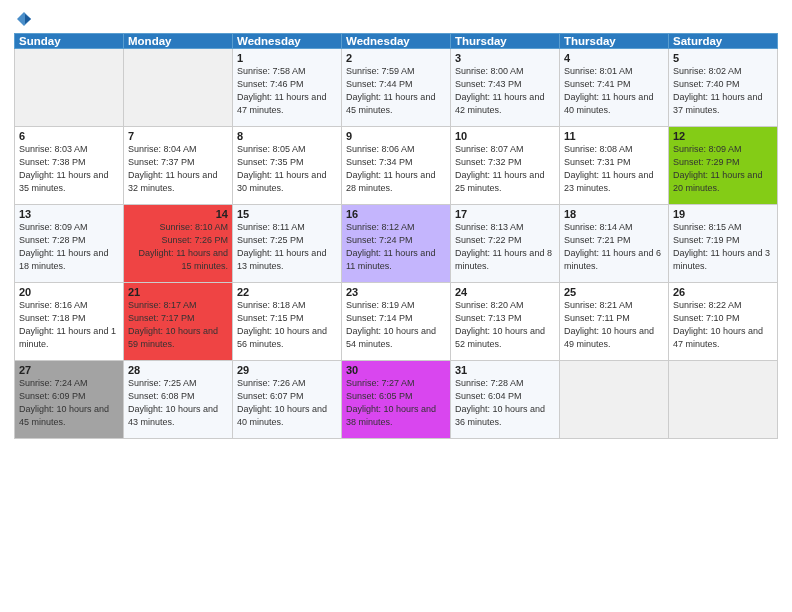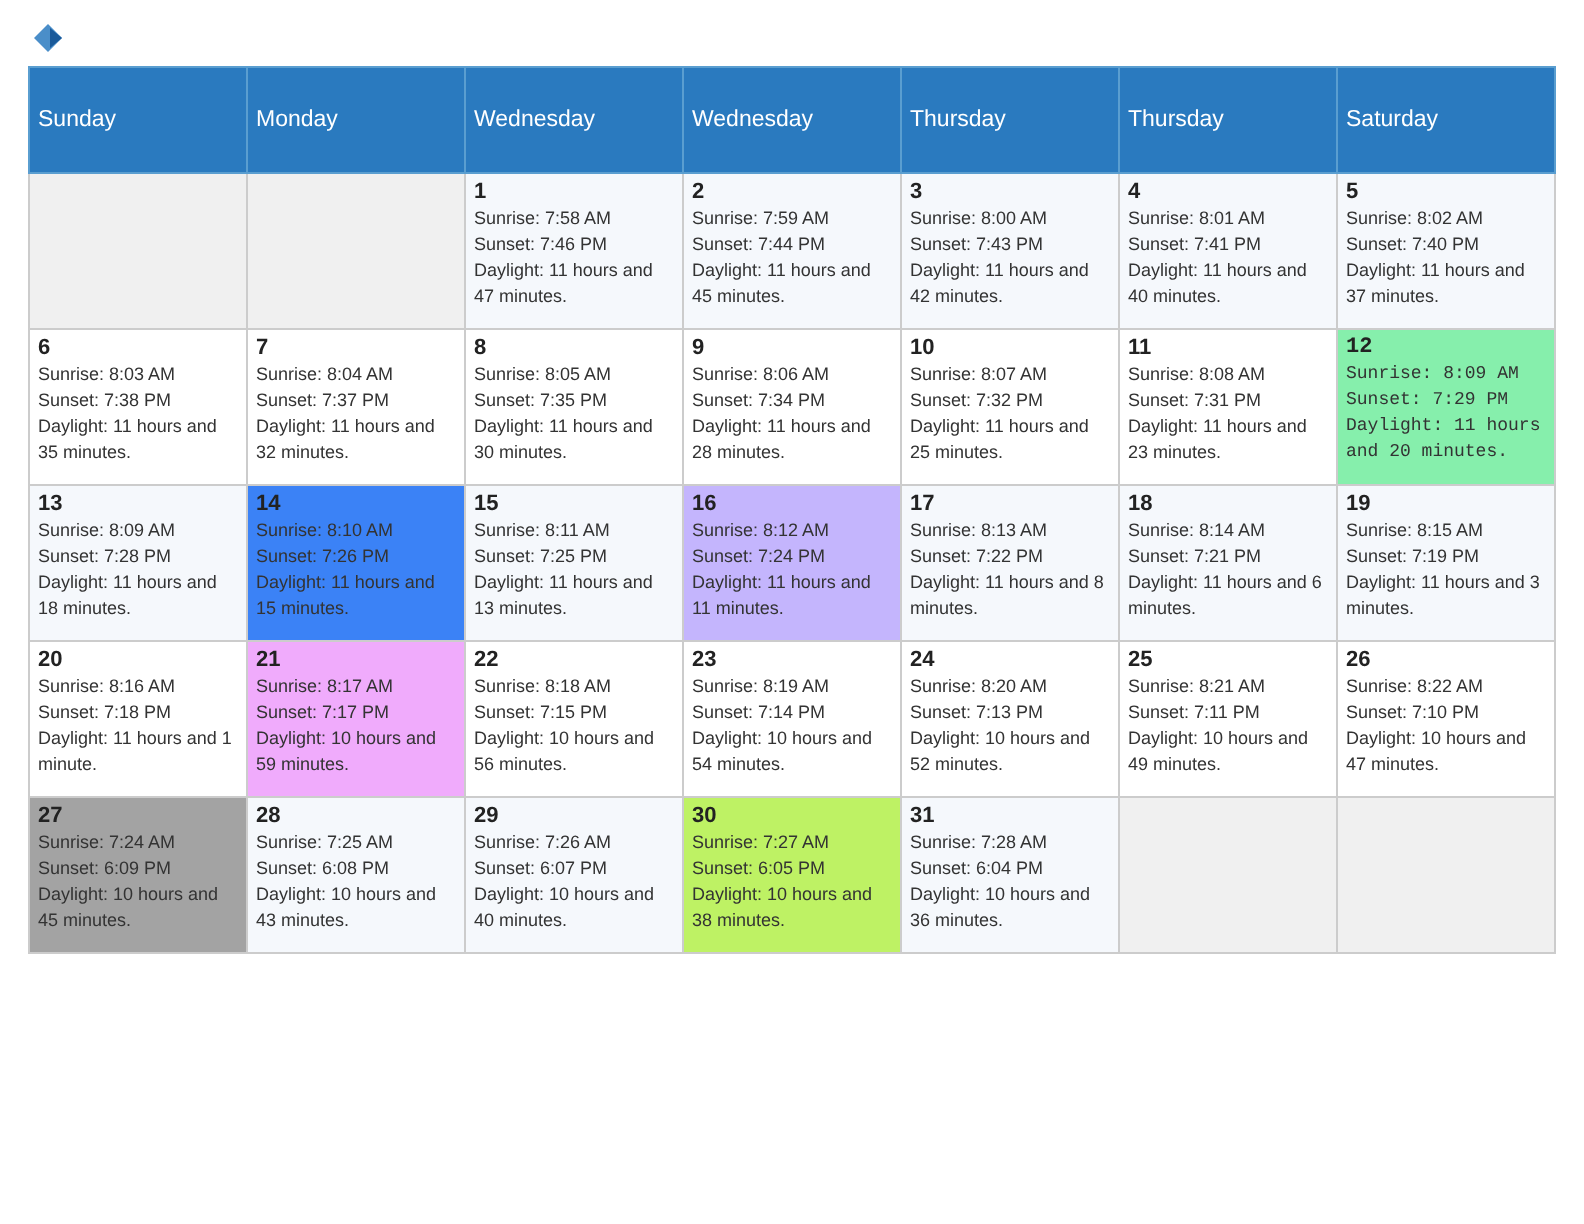--- a/index.html
+++ b/index.html
@@ -55,22 +55,22 @@
     }
     .calendar {
       width: 100%;
       border-collapse: collapse;
       table-layout: fixed;
     }
     .calendar thead tr th {
       background: #2a7abf;
       color: #fff;
       font-size: 11.5px;
-      font-weight: normal;
-      padding: 20px 4px;
+      font-weight: bold;
+      padding: 1px 4px;
       text-align: left;
       border: 1px solid #5a9ed0;
     }
     .calendar tbody tr td {
       border: 1px solid #ccc;
       vertical-align: top;
       padding: 3px 4px;
       font-size: 9.5px;
       color: #333;
       height: 78px;
@@ -176,31 +176,31 @@
             <div class="day-info">Sunrise: 8:06 AM<br>Sunset: 7:34 PM<br>Daylight: 11 hours and 28 minutes.</div>
           </td>
           <td style="background: rgb(255, 255, 255);">
             <span class="day-number">10</span>
             <div class="day-info">Sunrise: 8:07 AM<br>Sunset: 7:32 PM<br>Daylight: 11 hours and 25 minutes.</div>
           </td>
           <td style="background: rgb(255, 255, 255);">
             <span class="day-number">11</span>
             <div class="day-info">Sunrise: 8:08 AM<br>Sunset: 7:31 PM<br>Daylight: 11 hours and 23 minutes.</div>
           </td>
-          <td style="background: #86efac; font-family: Liberation Mono, monospace;">
+          <td style="background: #84cc16;">
             <span class="day-number">12</span>
             <div class="day-info">Sunrise: 8:09 AM<br>Sunset: 7:29 PM<br>Daylight: 11 hours and 20 minutes.</div>
           </td>
         </tr>
         <tr>
           <td style="background: rgb(245, 248, 252);">
             <span class="day-number">13</span>
             <div class="day-info">Sunrise: 8:09 AM<br>Sunset: 7:28 PM<br>Daylight: 11 hours and 18 minutes.</div>
           </td>
-          <td style="background: #3b82f6;">
+          <td style="background: #ef4444; text-align: right;">
             <span class="day-number">14</span>
             <div class="day-info">Sunrise: 8:10 AM<br>Sunset: 7:26 PM<br>Daylight: 11 hours and 15 minutes.</div>
           </td>
           <td style="background: rgb(245, 248, 252); margin-top: 40px;">
             <span class="day-number">15</span>
             <div class="day-info">Sunrise: 8:11 AM<br>Sunset: 7:25 PM<br>Daylight: 11 hours and 13 minutes.</div>
           </td>
           <td style="background: #c4b5fd;">
             <span class="day-number">16</span>
             <div class="day-info">Sunrise: 8:12 AM<br>Sunset: 7:24 PM<br>Daylight: 11 hours and 11 minutes.</div>
@@ -216,21 +216,21 @@
           <td style="background: rgb(245, 248, 252);">
             <span class="day-number">19</span>
             <div class="day-info">Sunrise: 8:15 AM<br>Sunset: 7:19 PM<br>Daylight: 11 hours and 3 minutes.</div>
           </td>
         </tr>
         <tr>
           <td style="background: rgb(255, 255, 255);">
             <span class="day-number">20</span>
             <div class="day-info">Sunrise: 8:16 AM<br>Sunset: 7:18 PM<br>Daylight: 11 hours and 1 minute.</div>
           </td>
-          <td style="background: #f0abfc;">
+          <td style="background: #ef4444;">
             <span class="day-number">21</span>
             <div class="day-info">Sunrise: 8:17 AM<br>Sunset: 7:17 PM<br>Daylight: 10 hours and 59 minutes.</div>
           </td>
           <td style="background: rgb(255, 255, 255);">
             <span class="day-number">22</span>
             <div class="day-info">Sunrise: 8:18 AM<br>Sunset: 7:15 PM<br>Daylight: 10 hours and 56 minutes.</div>
           </td>
           <td style="background: rgb(255, 255, 255);">
             <span class="day-number">23</span>
             <div class="day-info">Sunrise: 8:19 AM<br>Sunset: 7:14 PM<br>Daylight: 10 hours and 54 minutes.</div>
@@ -254,21 +254,21 @@
             <div class="day-info">Sunrise: 7:24 AM<br>Sunset: 6:09 PM<br>Daylight: 10 hours and 45 minutes.</div>
           </td>
           <td style="background: rgb(245, 248, 252);">
             <span class="day-number">28</span>
             <div class="day-info">Sunrise: 7:25 AM<br>Sunset: 6:08 PM<br>Daylight: 10 hours and 43 minutes.</div>
           </td>
           <td style="background: rgb(245, 248, 252);">
             <span class="day-number">29</span>
             <div class="day-info">Sunrise: 7:26 AM<br>Sunset: 6:07 PM<br>Daylight: 10 hours and 40 minutes.</div>
           </td>
-          <td style="background: #bef264;">
+          <td style="background: #d946ef;">
             <span class="day-number">30</span>
             <div class="day-info">Sunrise: 7:27 AM<br>Sunset: 6:05 PM<br>Daylight: 10 hours and 38 minutes.</div>
           </td>
           <td style="background: rgb(245, 248, 252);">
             <span class="day-number">31</span>
             <div class="day-info">Sunrise: 7:28 AM<br>Sunset: 6:04 PM<br>Daylight: 10 hours and 36 minutes.</div>
           </td>
           <td class="empty-cell" style="background: rgb(240, 240, 240);"></td>
           <td class="empty-cell" style="background: rgb(240, 240, 240);"></td>
         </tr>

